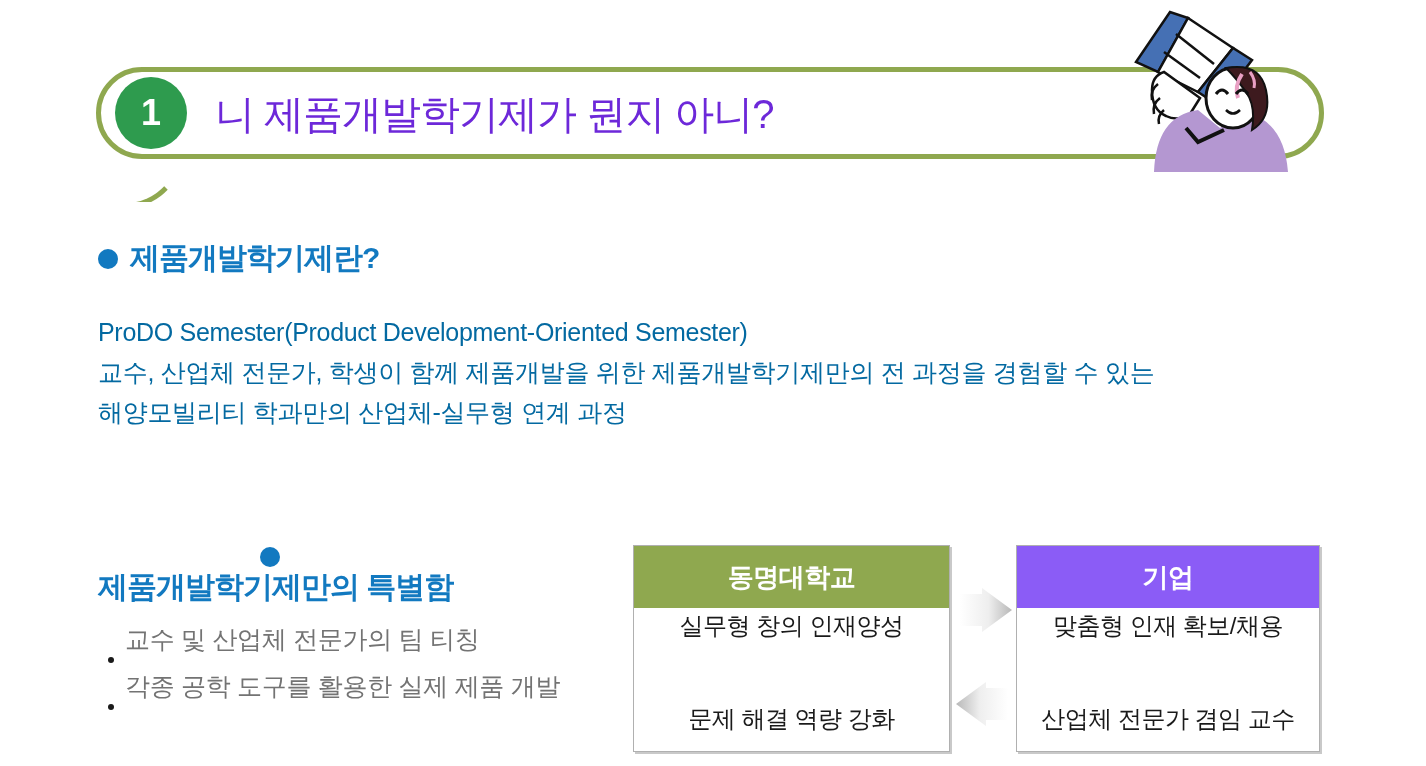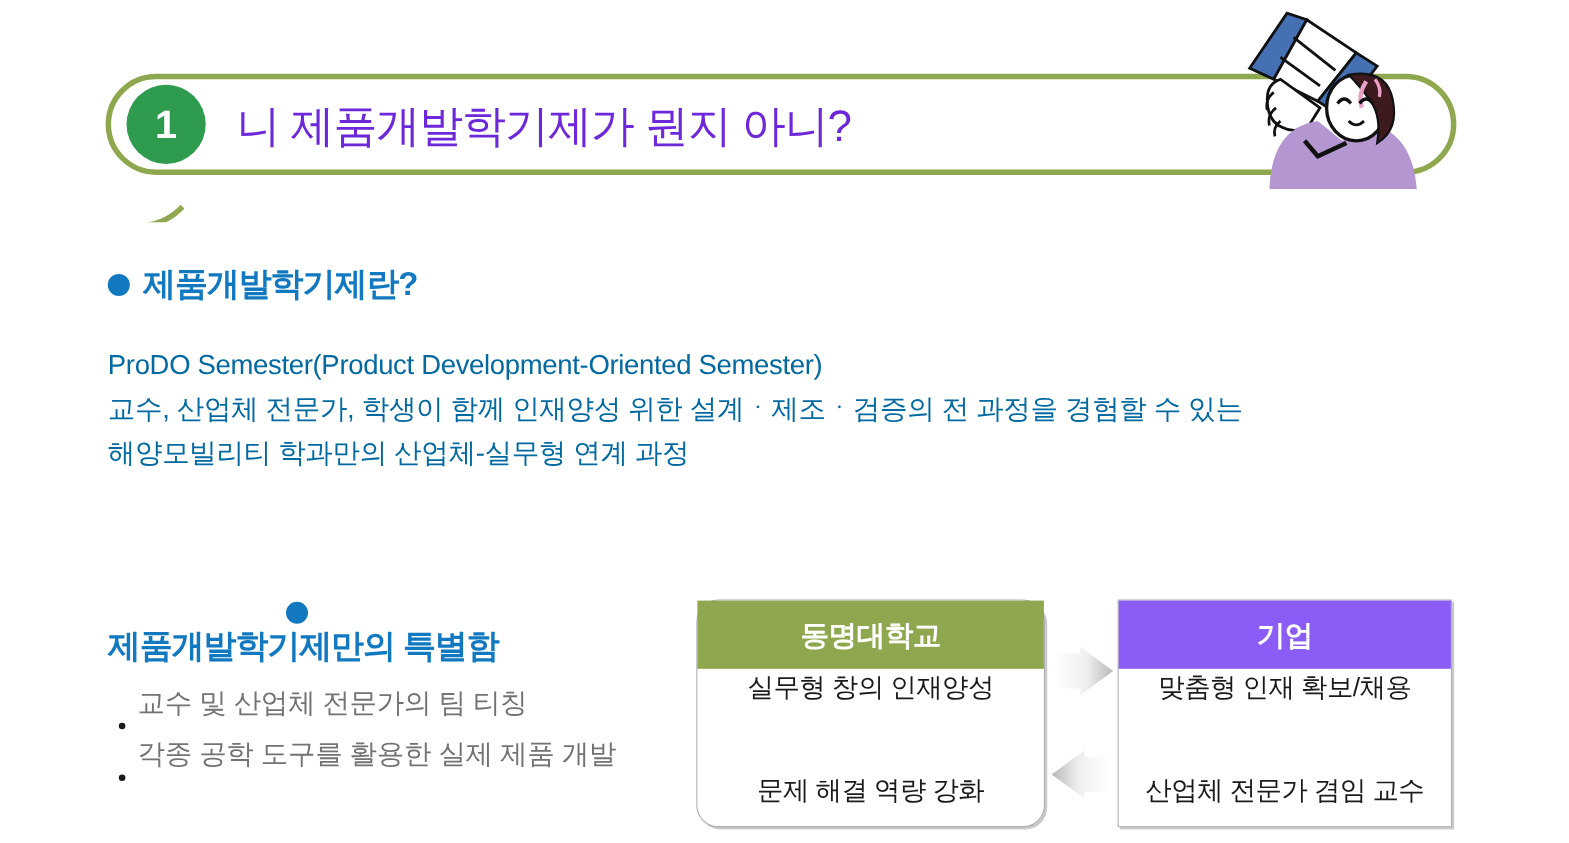--- a/index.html
+++ b/index.html
@@ -159,21 +159,21 @@
     position: absolute;
     top: 545px;
     height: 207px;
     box-sizing: border-box;
     background: #ffffff;
     border: 1px solid #b0b0b0;
     box-shadow: 2px 2px 0 #c9c9c9;
     display: flex;
     flex-direction: column;
   }
-  #panel-university { left: 633px; width: 317px; border-radius: 20px; }
+  #panel-university { left: 633px; width: 317px; }
   #panel-company    { left: 1016px; width: 304px; }
 
   .panel-header {
     height: 62px;
     flex: 0 0 auto;
     display: flex;
     align-items: center;
     justify-content: center;
     color: #ffffff;
     font-size: 26px;
@@ -247,21 +247,21 @@
   </svg>
 </div>
 
 <div class="section-heading" id="heading-definition">
   <span class="bullet-dot"></span>
   <span>제품개발학기제란?</span>
 </div>
 
 <div id="definition-body">
   <span class="line">ProDO Semester(Product Development-Oriented Semester)</span>
-  <span class="line">교수, 산업체 전문가, 학생이 함께 인재양성 위한 설계ㆍ제조ㆍ검증의 전 과정을 경험할 수 있는</span>
+  <span class="line">교수, 산업체 전문가, 학생이 함께 제품개발을 위한 제품개발학기제만의 전 과정을 경험할 수 있는</span>
   <span class="line">해양모빌리티 학과만의 산업체-실무형 연계 과정</span>
 </div>
 
 <div class="section-heading" id="heading-special">
   <span class="bullet-dot"></span>
   <span>제품개발학기제만의 특별함</span>
 </div>
 
 <ul id="feature-list">
   <li>

